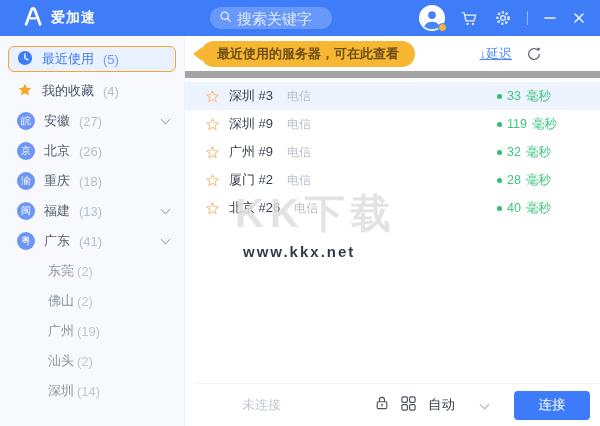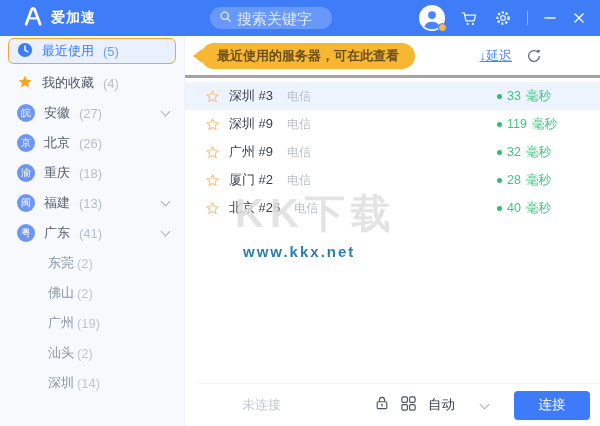--- a/index.html
+++ b/index.html
@@ -20,21 +20,21 @@
   .avatar { position:relative; width:26px; height:26px; }
   .avatar .badge { position:absolute; right:-2px; bottom:-1px; width:9px; height:9px;
                    border-radius:50%; background:#F6B73C; border:1.5px solid #3E7CF8; }
   .tb-sep { width:1px; height:14px; background:rgba(255,255,255,.45); }
   .tb-btn { display:flex; align-items:center; justify-content:center; cursor:pointer; }
 
   
   .body { flex:1; display:flex; min-height:0; }
 
   
-  .sidebar { width:185px; background:#F7F9FC; border-right:1px solid #EEF1F6; flex-shrink:0; }
+  .sidebar { width:185px; background:#F7F9FC; border-right:1px solid #EEF1F6; padding-top:8px; flex-shrink:0; }
   .side-item { height:30px; display:flex; align-items:center; gap:9px; padding:0 12px 0 17px;
                font-size:13px; color:#4C5567; cursor:pointer; }
   .side-item .cnt { color:#B6BFCB; }
   .side-item.selected { margin:2px 8px 4px 8px; height:26px; padding:0 8px;
                         border:1px solid #F0A73A; background:#E9F1FE; border-radius:6px; color:#3E7BFA; }
   .side-item.selected .cnt { color:#6D9BFC; }
   .side-section { padding:13px 17px 9px 17px; font-size:12px; color:#B0B8C4; }
   .region-row { height:30px; display:flex; align-items:center; gap:9px; padding:0 15px 0 17px;
                 font-size:13px; color:#535D6E; cursor:pointer; }
   .region-row .badge-circle { width:18px; height:18px; border-radius:50%; background:#6D95F6; color:#fff;
@@ -42,21 +42,21 @@
   .region-row .cnt { color:#B6BFCB; }
   .chev { width:7px; height:7px; border-right:1.5px solid #A7AFBC; border-bottom:1.5px solid #A7AFBC;
           transform:rotate(45deg); margin-left:auto; margin-top:-4px; }
   .city-row { height:30px; display:flex; align-items:center; padding-left:48px;
               font-size:13px; color:#8A93A1; cursor:pointer; }
   .city-row .cnt { color:#C0C6D0; margin-left:3px; }
 
   
   .main { flex:1; position:relative; background:#fff; display:flex; flex-direction:column; min-width:0; }
   .main-header { height:42px; display:flex; align-items:center; padding-right:58px;
-                 border-bottom:3px solid #a3a3a3; flex-shrink:0; }
+                 border-bottom:7px solid #a3a3a3; flex-shrink:0; }
   .banner { margin-left:16px; background:#F7B733; color:#6B4F16; font-weight:bold; font-size:13px;
             height:26px; line-height:26px; border-radius:13px; padding:0 16px; position:relative; }
   .banner::before { content:''; position:absolute; left:-8px; top:50%; transform:translateY(-50%);
                     border-top:7px solid transparent; border-bottom:7px solid transparent;
                     border-right:9px solid #F7B733; }
   .sort { margin-left:auto; color:#4A86FF; font-size:13px; text-decoration:underline; cursor:pointer; }
   .refresh { margin-left:14px; cursor:pointer; display:flex; align-items:center; }
 
   .server-list { margin-top:4px; }
   .row { height:28px; display:flex; align-items:center; padding-left:20px; cursor:pointer; }
@@ -64,21 +64,21 @@
   .row .star { display:flex; align-items:center; }
   .row .name { margin-left:9px; font-size:13px; color:#39404D; }
   .row .carrier { margin-left:14px; font-size:12px; color:#B9BFC9; }
   .row .lat { width:103px; margin-left:auto; display:flex; align-items:center; gap:5px;
               font-size:12.5px; color:#3EC57E; }
   .row .lat .dot { width:5px; height:5px; border-radius:50%; background:#2FBF71; }
 
   .watermark { position:absolute; left:50px; top:150px; z-index:5; pointer-events:none; opacity:.85; }
   .watermark .wm-big { font-size:40px; font-weight:bold; color:#DFDFDF; letter-spacing:6px; }
   .watermark .wm-url { margin-top:2px; margin-left:8px; font-size:15px; font-weight:bold;
-                       color:#0369a1; letter-spacing:2px; }
+                       color:#0f172a; letter-spacing:2px; }
 
   
   .footer { position:absolute; left:12px; right:0; bottom:0; height:43px; background:#fff;
             border-top:1px solid #F0F2F5; display:flex; align-items:center; padding:0 10px 0 45px; }
   .status { color:#C3C8D1; font-size:13px; }
   .mode-group { margin-left:auto; display:flex; align-items:center; gap:10px; cursor:pointer; }
   .mode-label { font-size:13.5px; color:#39404D; margin-left:1px; }
   .mode-group .chev { margin-left:16px; margin-top:-2px; }
   .connect-btn { margin-left:26px; width:76px; height:29px; border:none; border-radius:4px;
                  background:#3E7BFA; color:#fff; font-size:13.5px; cursor:pointer;

